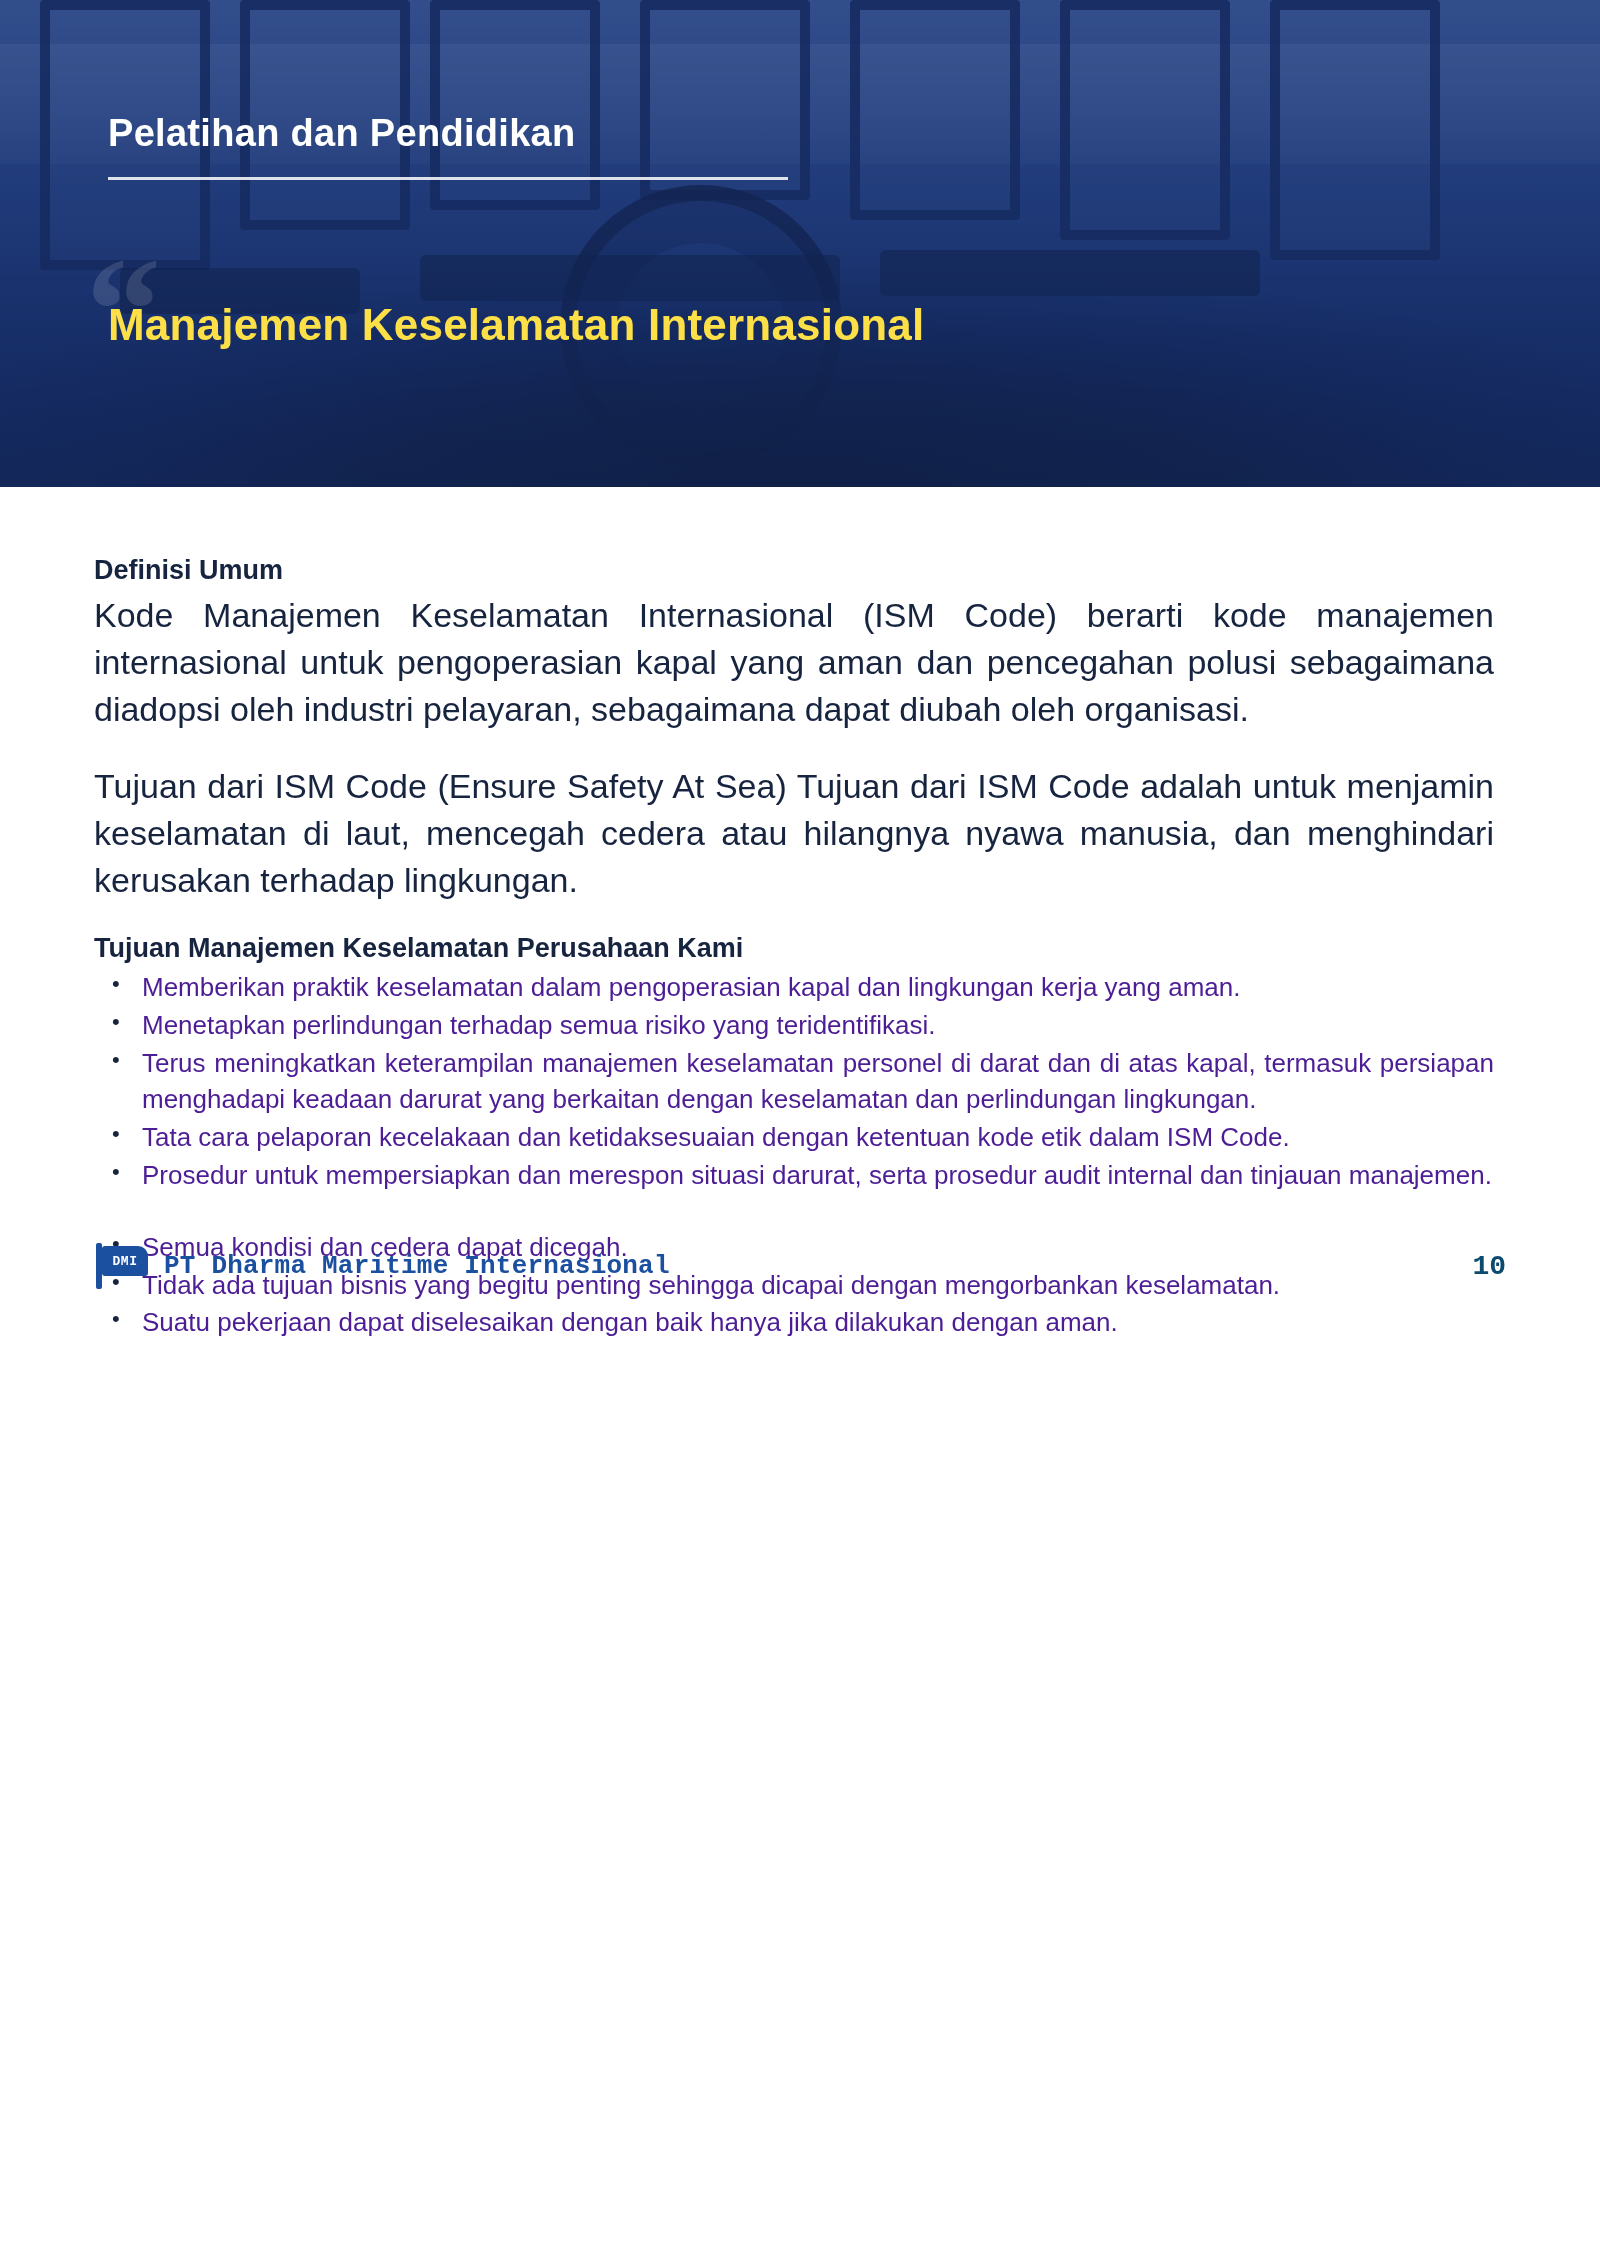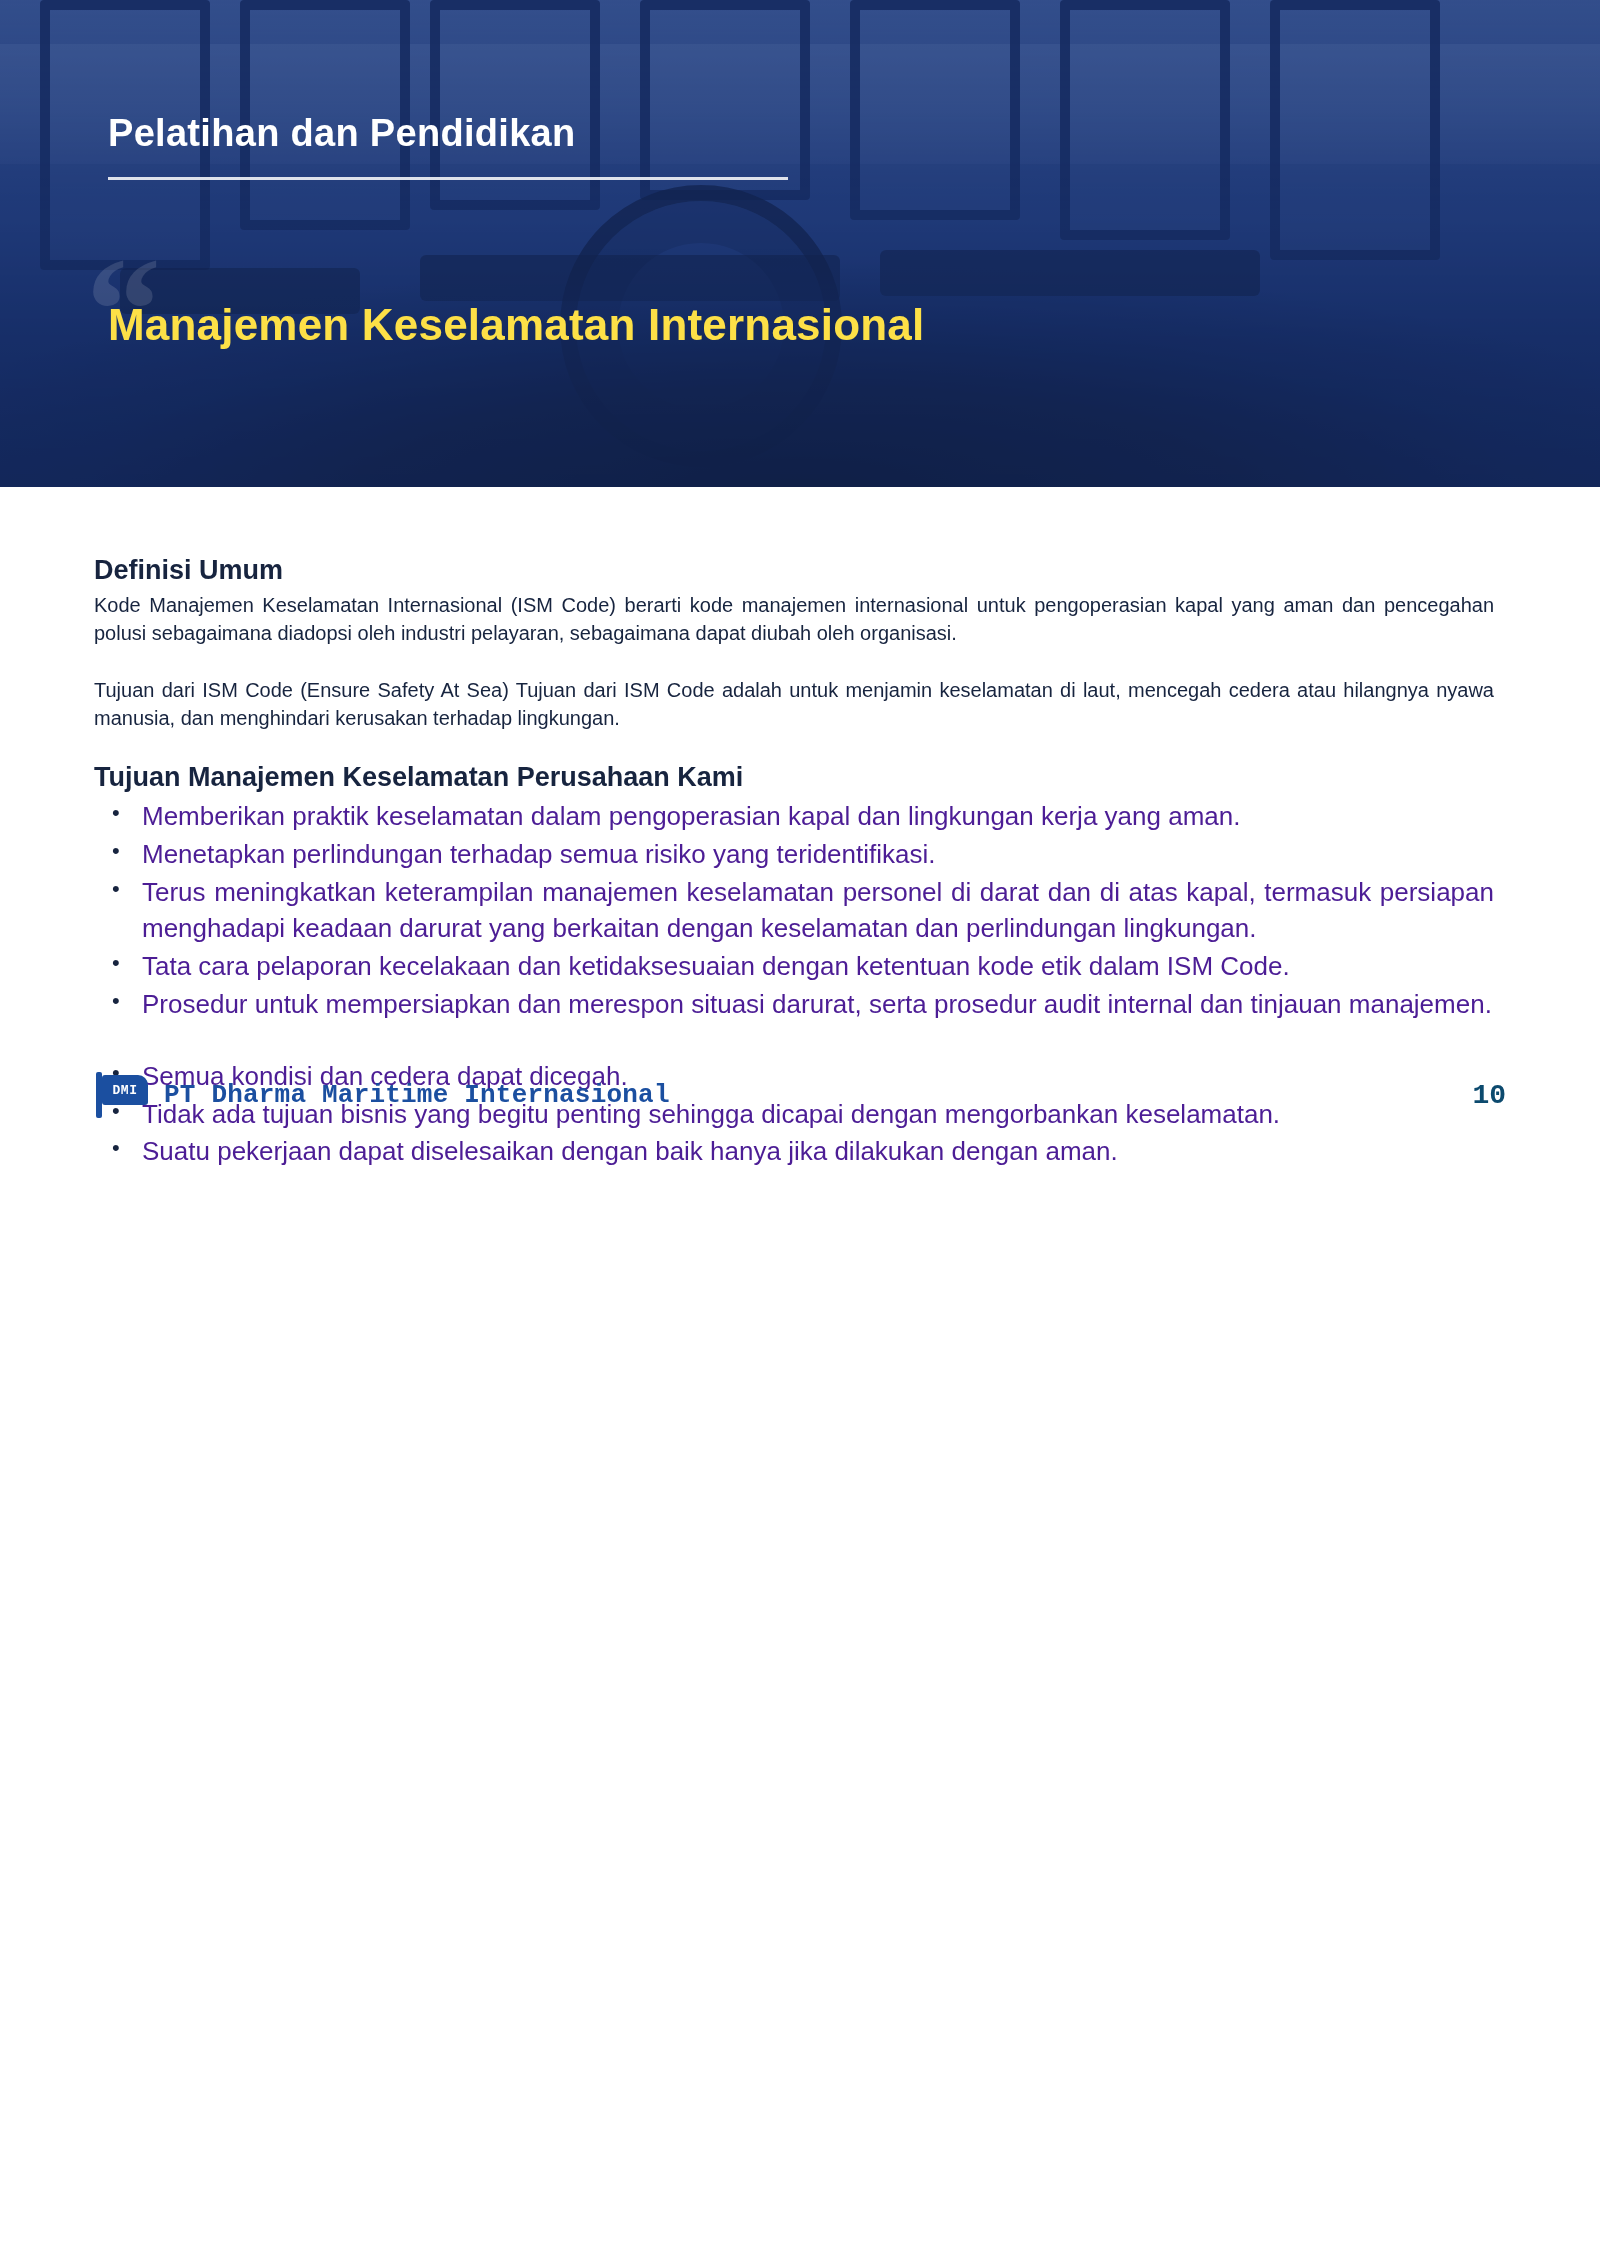--- a/index.html
+++ b/index.html
@@ -131,21 +131,21 @@
     position: relative;
     padding: 68px 106px 0 94px;
   }
   .sec-head {
     font-size: 27px;
     font-weight: 700;
     color: #17243f;
     margin: 0 0 6px 0;
   }
   p.body {
-    font-size: 20px;
+    font-size: 34px;
     line-height: 1.38;
     color: #17243f;
     margin: 0;
     text-align: justify;
     text-justify: inter-word;
   }
   .gap { height: 30px; }
 
   ul.bullets {
     list-style: none;

